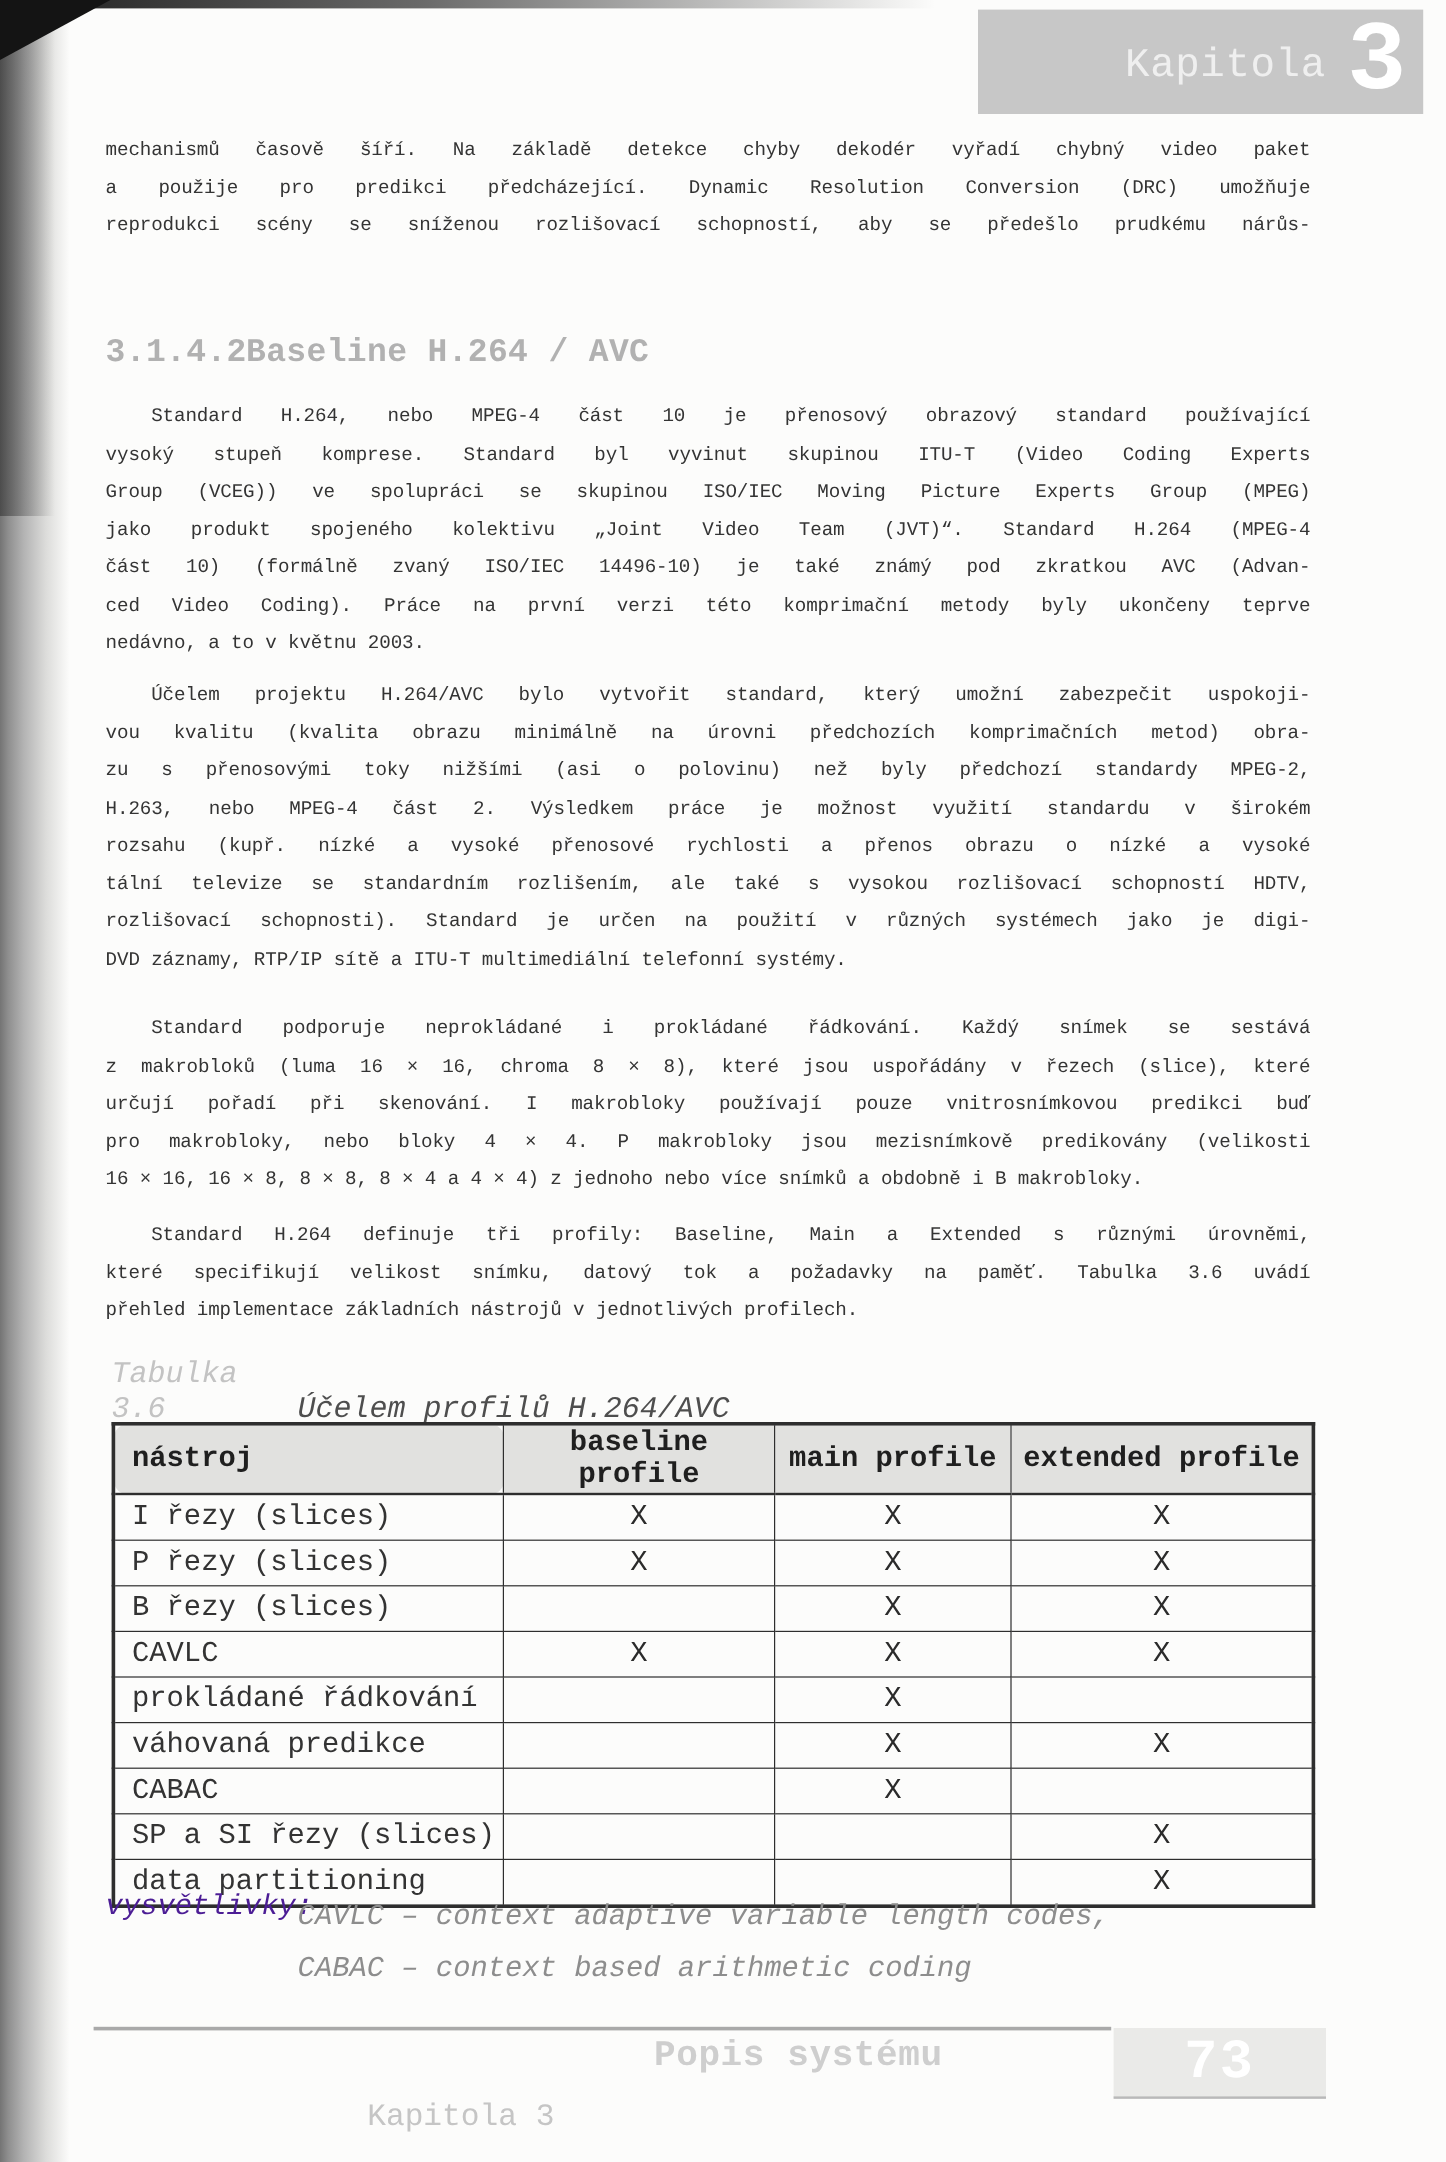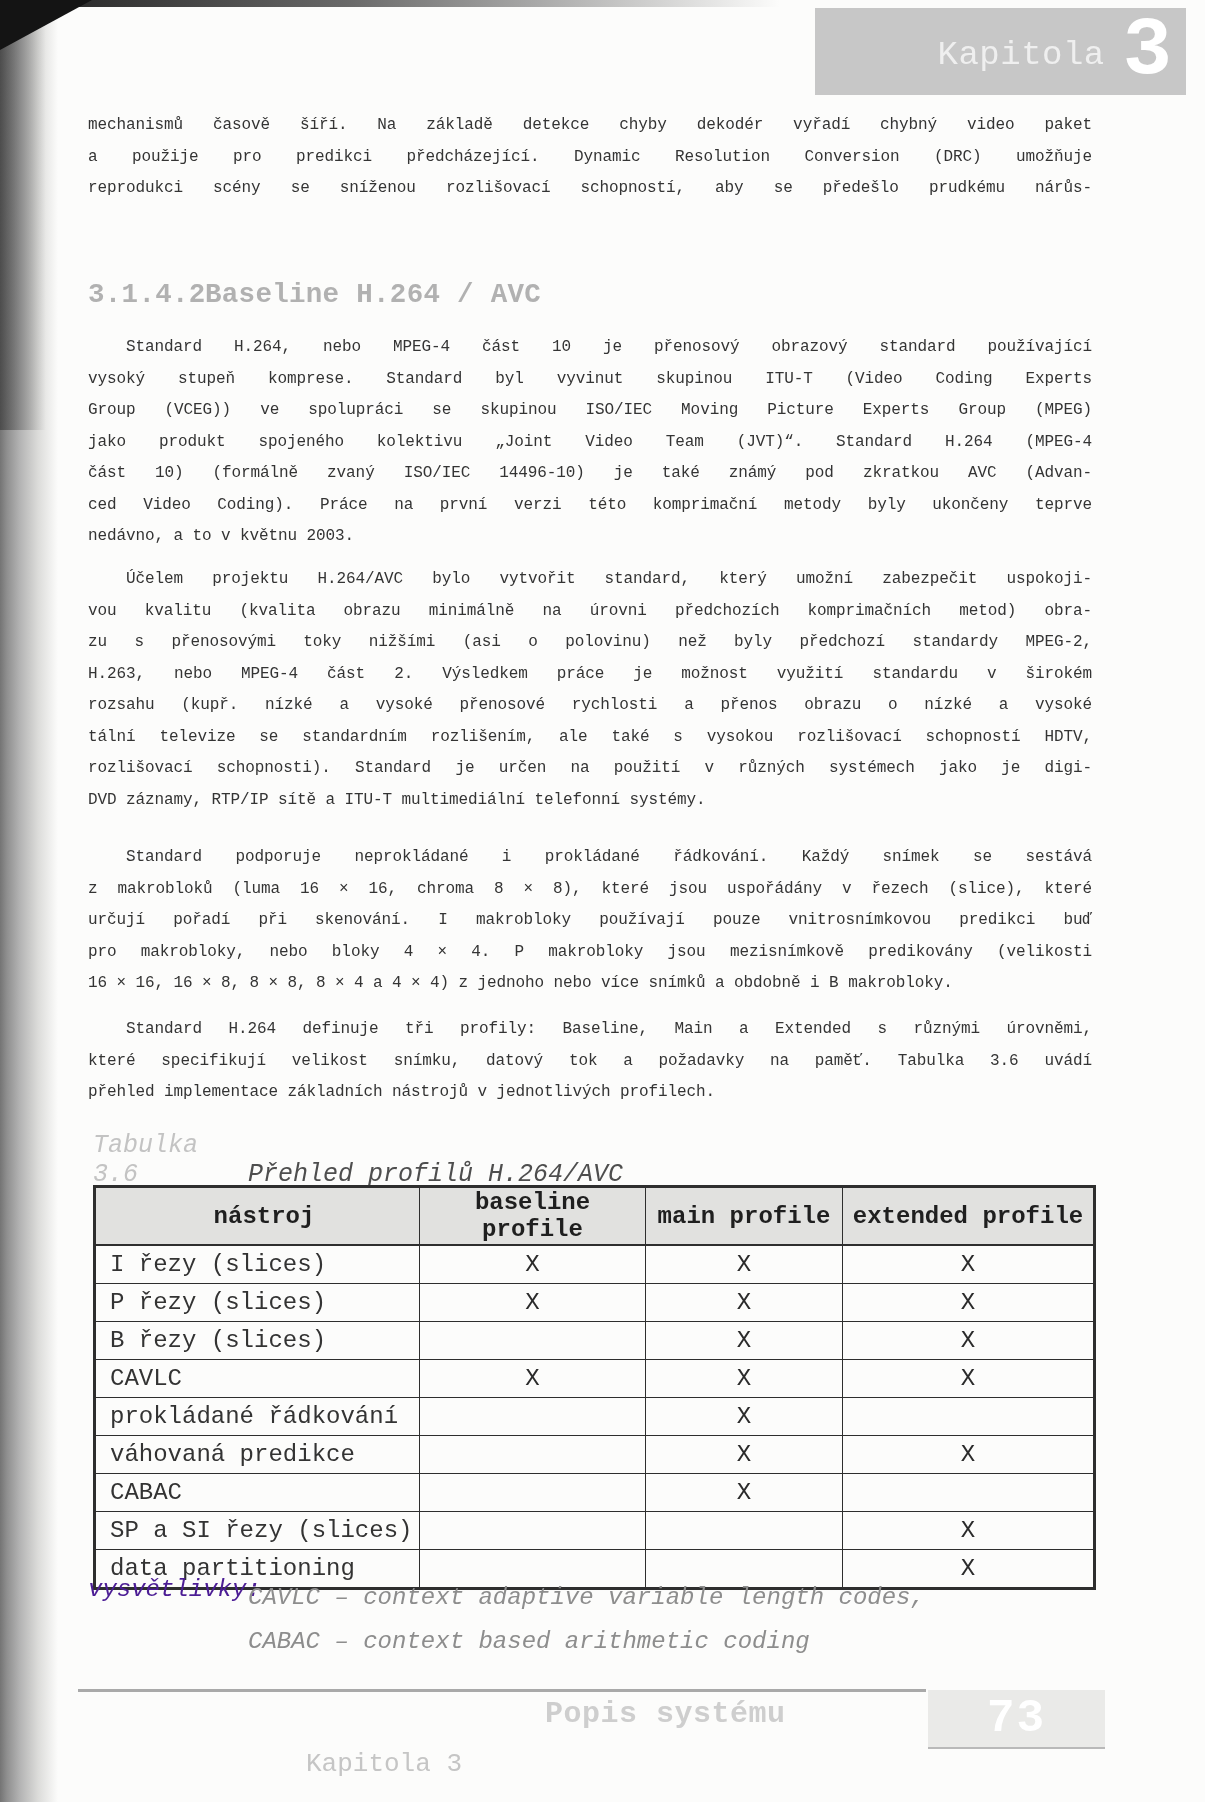--- a/index.html
+++ b/index.html
@@ -62,21 +62,21 @@
     position:absolute;left:93px;top:1185px;
     border-collapse:collapse;table-layout:fixed;width:1000px;
     font-size:24px;color:#2b2b2b;
   }
   .profiles-table th,.profiles-table td{border:1.6px solid #2e2e2e;overflow:hidden;}
   .profiles-table{border:3px solid #2e2e2e;}
   .profiles-table thead th{
     background:#e1e1df;height:50px;font-weight:bold;color:#1f1f1f;
     border-bottom:2.5px solid #2e2e2e;
   }
-  .profiles-table thead th.c-tool{text-align:center;padding-left:14px;}
+  .profiles-table thead th.c-tool{text-align:left;padding-left:14px;border-radius:11px;}
   .profiles-table tbody td{height:35px;}
   .profiles-table td.c-tool{text-align:left;padding-left:14px;color:#333;}
   .profiles-table td.c-mark,.profiles-table th.c-mark{text-align:center;}
   .col-tool{width:325px;}.col-base{width:226px;}.col-main{width:197px;}.col-ext{width:252px;}
   
   .legend{position:absolute;left:88px;top:1576px;display:flex;font-style:italic;font-size:24px;}
   .legend .legend-label{width:160px;color:#4c1d95;}
   .legend .legend-lines div{line-height:44px;color:#8d8d8d;}
   
   .footer-rule{position:absolute;left:78px;top:1689px;width:848px;height:3px;background:#a9a9a9;}
@@ -141,21 +141,21 @@
         <div class="line">které specifikují velikost snímku, datový tok a požadavky na paměť. Tabulka 3.6 uvádí</div>
         <div class="line last">přehled implementace základních nástrojů v jednotlivých profilech.</div>
       </div>
     </div>
 
   <div class="sec-heading">
     <span class="sec-num">3.1.4.2</span><span>Baseline H.264 / AVC</span>
   </div>
 
   <div class="tbl-caption">
-    <span class="cap-label">Tabulka 3.6</span><span class="cap-title">Přehled profilů H.264/AVC</span>
+    <span class="cap-label">Tabulka 3.6</span><span class="cap-title">Účelem profilů H.264/AVC</span>
   </div>
 
   <table class="profiles-table">
     <colgroup>
       <col class="col-tool">
         <col class="col-base">
         <col class="col-main">
         <col class="col-ext">
     </colgroup>
     <thead>

